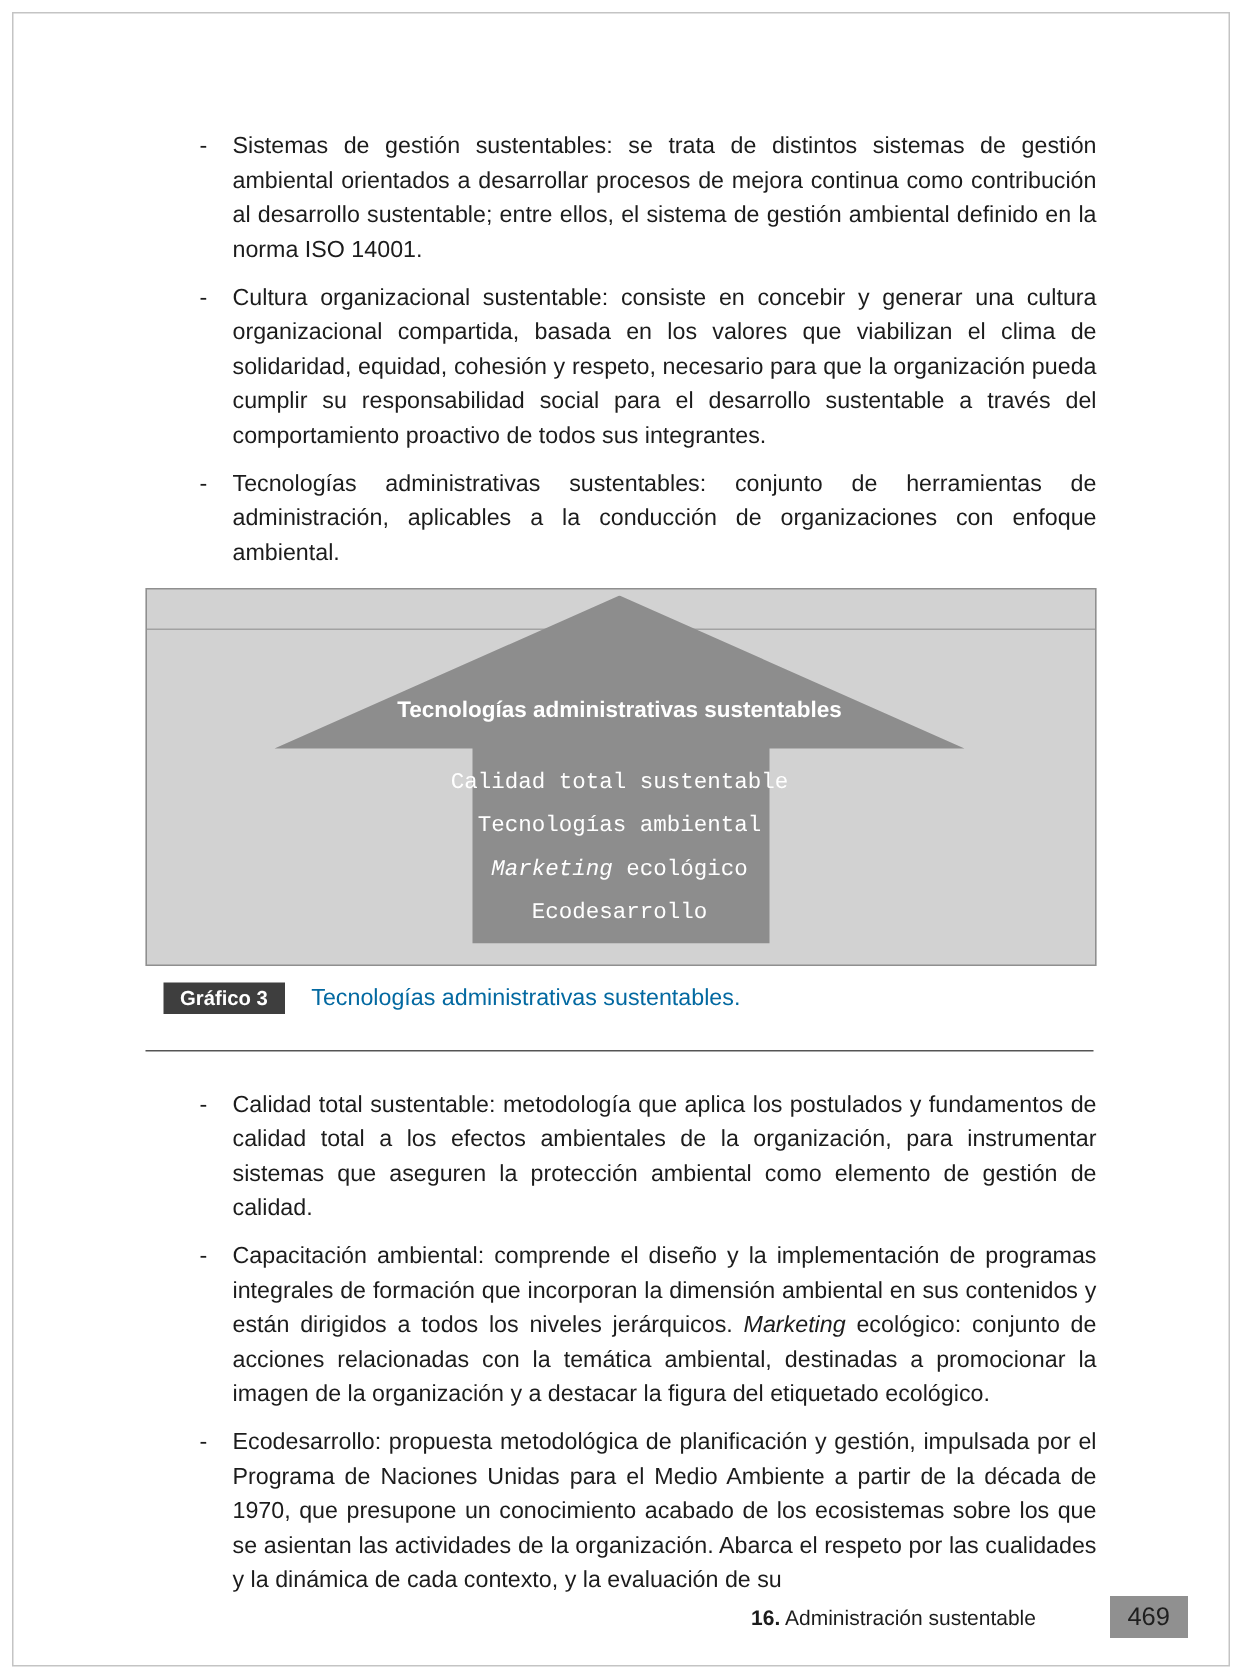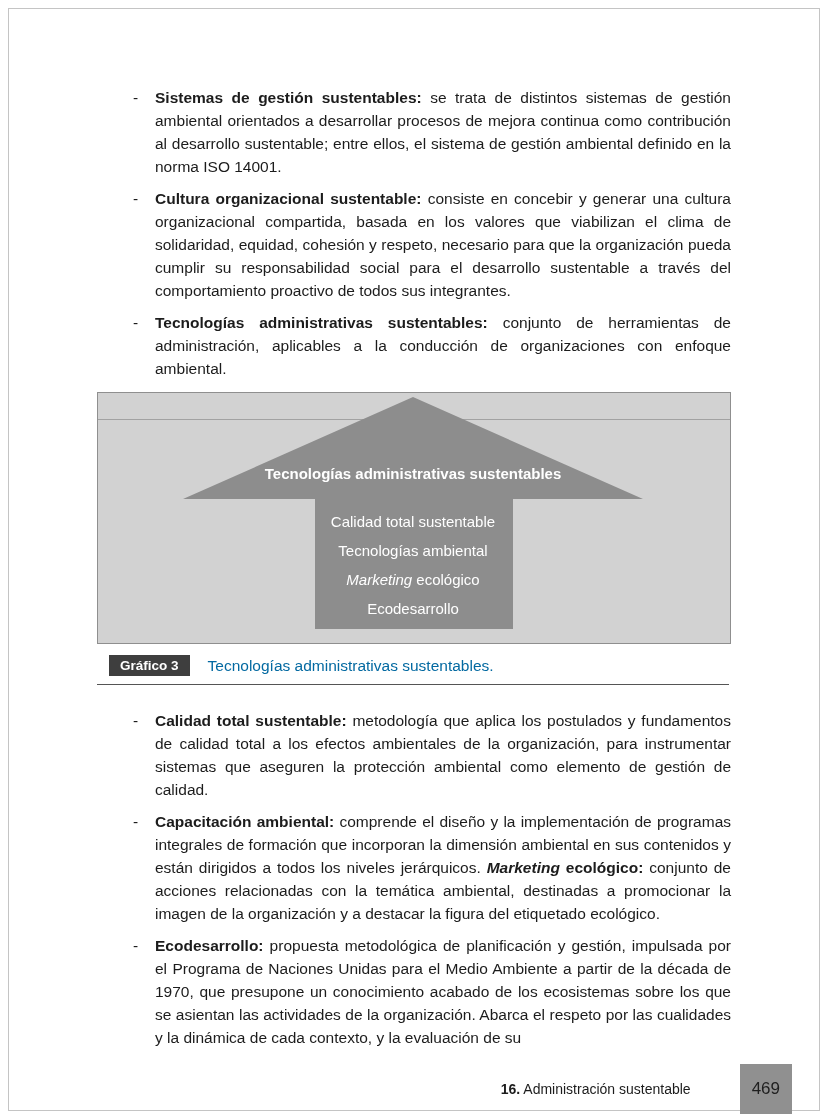--- a/index.html
+++ b/index.html
@@ -28,21 +28,21 @@
   .dash-list li { display: flex; margin-bottom: 9px; }
   .marker { width: 22px; flex: none; font-size: 15.5px; line-height: 23px; }
   .body {
     margin: 0; flex: 1;
     text-align: justify;
     font-size: 15.5px;
     line-height: 23px;
     hyphens: auto;
     -webkit-hyphens: auto;
   }
-  .body b { font-weight: bold; margin-top: 28px; }
+  .body b { font-weight: normal; margin-top: 28px; }
 
   .figure-box {
     position: relative;
     margin-top: 12px;
     width: 632px;
     height: 250px;
     background: #d2d2d2;
     border: 1px solid #8f8f8f;
   }
   .figure-topline {
@@ -55,28 +55,28 @@
   }
   .arrow-svg { position: absolute; inset: 0; display: block; }
   .arrow-title {
     position: absolute; top: 68px; left: 0; width: 100%;
     text-align: center;
     color: #ffffff; font-weight: bold; font-size: 15px;
   }
   .arrow-items {
     position: absolute; top: 110px; left: 0; width: 100%;
     text-align: center;
-    color: #ffffff; font-size: 15px; line-height: 29px;
+    color: #ffffff; font-size: 15px; line-height: 29px; font-family: Liberation Mono, monospace;
   }
 
   .caption-row {
     display: flex; align-items: center;
     margin-top: 11px;
     width: 620px;
-    padding: 0 0 8px 12px;
+    padding: 0 0 24px 12px;
     border-bottom: 1.5px solid #555555;
   }
   .caption-label {
     background: #3e3e3e; color: #ffffff;
     font-weight: bold; font-size: 13.5px;
     padding: 3px 11px;
     margin-right: 18px;
     flex: none;
   }
   .caption-text { font-size: 15.5px; color: #0369a1; }
@@ -84,21 +84,21 @@
   .bottom-list { margin-top: 24px; }
 
   .footer {
     position: absolute; right: 36px; top: 1064px;
     display: flex; align-items: center; gap: 32px;
   }
   .footer-text { font-size: 14px; margin-right: 17px; white-space: nowrap; }
   .footer-text b { font-weight: bold; }
   .page-number-box {
     background: #909090; color: #1f1f1f;
-    font-size: 17px; padding: 15px 12px;
+    font-size: 17px; padding: 4px 12px;
   }
 </style>
 </head>
 <body>
 
 <div class="page">
   <div class="frame"></div>
 
   <div class="content">
 

